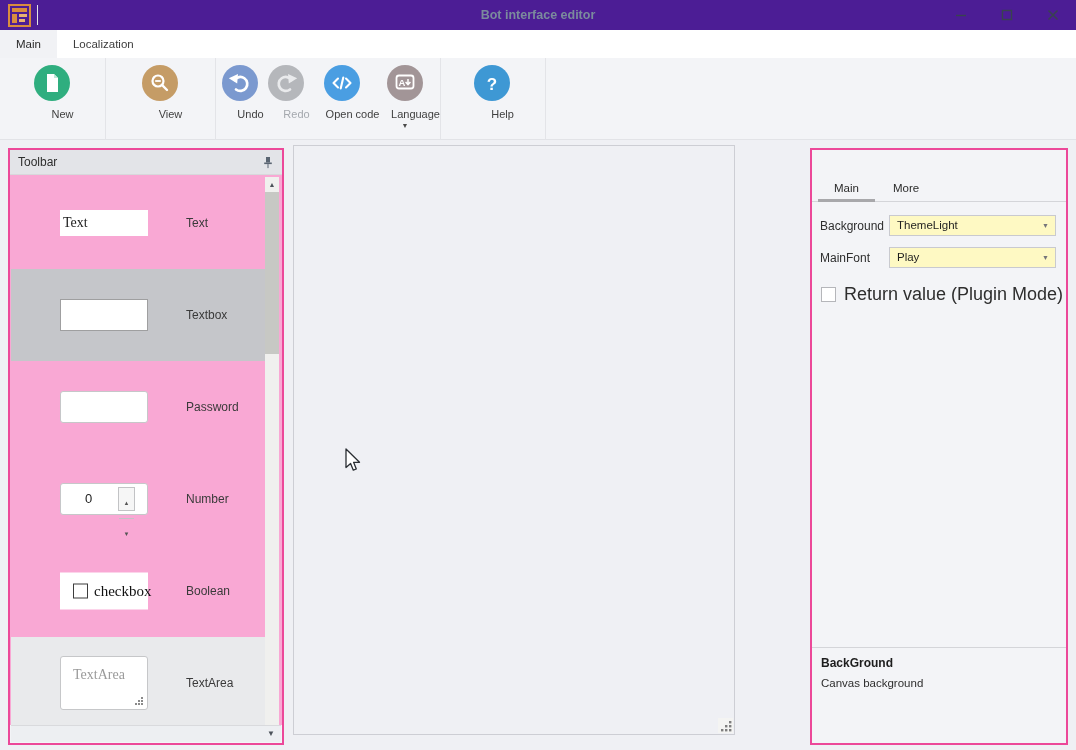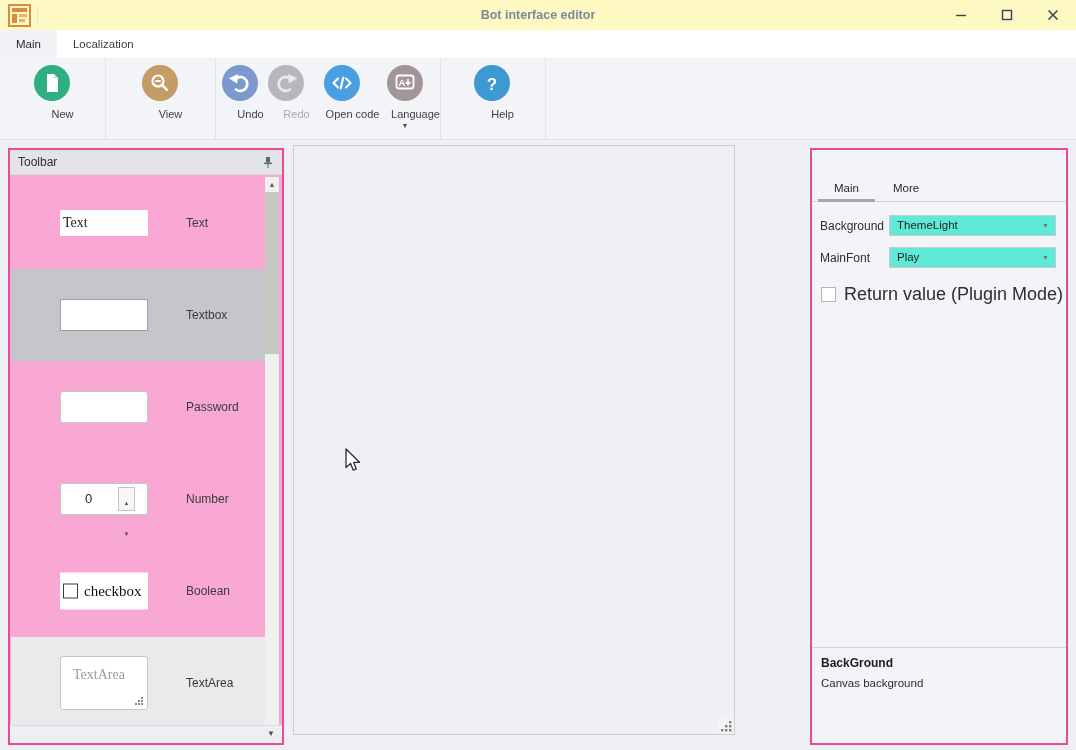--- a/index.html
+++ b/index.html
@@ -2,21 +2,21 @@
 <html><head>
 <meta charset="utf-8">
 <style>
   * { margin:0; padding:0; box-sizing:border-box; }
   html,body { width:1076px; height:750px; }
   body { font-family:"Liberation Sans", sans-serif; background:#fff; }
   .window { position:relative; width:1076px; height:750px; background:#fff; overflow:hidden;
             box-shadow:inset 0 0 0 1px #d9dadd; }
 
   
-  .titlebar { position:absolute; top:0; left:0; width:1076px; height:30px; background:#fef9c3; }
+  .titlebar { position:absolute; top:0; left:0; width:1076px; height:30px; background:#4c1d95; }
   .app-icon { position:absolute; left:8px; top:4px; width:23px; height:23px; }
   .title-sep { position:absolute; left:37px; top:5px; width:1px; height:20px; background:#e2e3e6; }
   .win-title { position:absolute; left:0; right:0; top:8px; text-align:center;
                font-size:12.5px; font-weight:bold; color:#7b8b9d; }
   .win-controls { position:absolute; right:0; top:0; height:30px; display:flex; }
   .win-btn { width:46px; height:30px; display:flex; align-items:center; justify-content:center;
              color:#39434f; font-size:13px; cursor:default; }
 
   
   .tabrow { position:absolute; top:30px; left:0; width:1076px; height:28px; background:#fff; display:flex; }
@@ -60,21 +60,21 @@
              line-height:26px; padding-left:3px; }
   .pv-input { height:32px; border:1px solid #9f9fa0; }
   .pv-input.soft { border:1px solid #c6c7c9; border-radius:3px; }
   .pv-number { height:32px; border:1px solid #c6c7c9; border-radius:3px; position:relative;
                font-size:13px; color:#222; line-height:30px; padding-left:24px; }
   .spinner { position:absolute; right:12px; top:3px; width:17px; height:24px;
              border:1px solid #c2c3c5; background:#f6f6f6; display:flex; flex-direction:column; }
   .spin-btn { flex:1; display:flex; align-items:center; justify-content:center;
               font-size:6px; color:#555; }
   .spin-btn:first-child { border-bottom:1px solid #c2c3c5; }
-  .pv-bool { height:37px; display:flex; align-items:center; padding-left:3px; }
+  .pv-bool { height:37px; display:flex; align-items:center; padding-left:13px; }
   .pv-check { width:15px; height:15px; border:1.5px solid #3c3c3c; background:#fff; flex:none; }
   .pv-bool-label { margin-left:6px; font-family:"Liberation Serif", serif; font-size:15px; color:#111; }
   .pv-area { height:54px; border:1px solid #c6c7c9; border-radius:3px; position:relative;
              font-family:"Liberation Serif", serif; font-size:14px; color:#9a9a9a; padding:10px 0 0 12px; }
   .grip { position:absolute; }
 
   
   .vscroll { position:absolute; right:3px; top:27px; width:14px; height:554px; background:#f0f0ee; }
   .vs-up { position:absolute; top:0; left:0; width:14px; height:14px; display:flex;
            align-items:center; justify-content:center; font-size:7px; color:#4d535b; }
@@ -91,21 +91,21 @@
   
   .right-panel { left:810px; top:8px; width:258px; height:597px; }
   .prop-tabs { position:absolute; top:25px; left:0; right:0; height:27px;
                border-bottom:1px solid #d4d5d9; display:flex; padding-left:12px; }
   .prop-tab { padding:0 10px; display:flex; align-items:center; font-size:11.5px; color:#2b2b2b;
               position:relative; margin-right:14px; }
   .prop-tab.active::after { content:""; position:absolute; left:-6px; right:-6px; bottom:-1px;
                             height:3px; background:#a8a8ab; }
   .field-row { position:absolute; left:8px; right:10px; height:21px; display:flex; align-items:center; }
   .field-label { width:69px; font-size:12px; color:#2e2e2e; flex:none; }
-  .dropdown { flex:1; height:21px; background:#5eead4; border:1px solid #c9cacf; position:relative;
+  .dropdown { flex:1; height:21px; background:#fef9c3; border:1px solid #c9cacf; position:relative;
               font-size:11.5px; color:#1f1f1f; line-height:19px; padding-left:7px; }
   .dd-caret { position:absolute; right:6px; top:6px; font-size:7px; color:#75757a; line-height:8px; }
   .prop-check-row { position:absolute; left:9px; top:134px; display:flex; align-items:center; }
   .prop-check { width:15px; height:15px; background:#fff; border:1px solid #b5b6ba; flex:none; }
   .prop-check-label { margin-left:8px; font-size:18px; color:#2e2e2e; }
   .prop-sep { position:absolute; left:0; right:0; top:497px; height:1px; background:#d4d5d9; }
   .desc-title { position:absolute; left:9px; top:506px; font-size:12px; font-weight:bold; color:#1d1d1d; }
   .desc-text { position:absolute; left:9px; top:527px; font-size:11.5px; color:#2e2e2e; }
 
   .cursor { position:absolute; left:344px; top:448px; pointer-events:none; }

